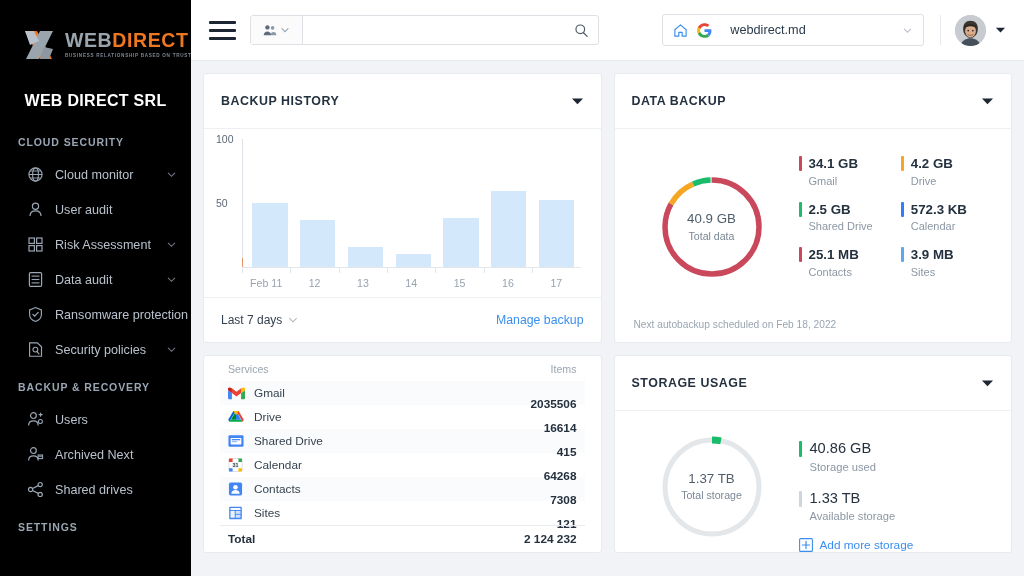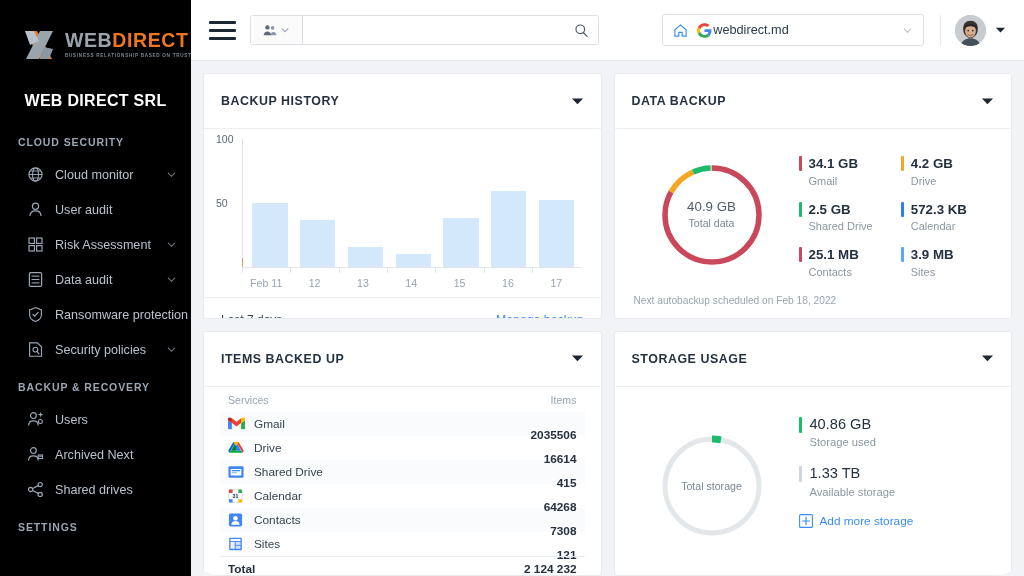--- a/index.html
+++ b/index.html
@@ -84,21 +84,21 @@
     font-size: 12px; color: #2b3a4a; font-family: "Liberation Sans", sans-serif;
     background: transparent;
   }
   .search-btn { width: 34px; display: flex; align-items: center; justify-content: center; cursor: pointer; }
 
   .domainbox {
     margin-left: 63px; width: 268px; height: 32px;
     border: 1px solid #dde1e6; border-radius: 3px; background: #fff;
     display: flex; align-items: center; padding: 0 10px; cursor: pointer;
   }
-  .domain-label { flex: 1; font-size: 12.7px; color: #2b3a4a; margin-left: 1px; }
+  .domain-label { flex: 1; font-size: 12.7px; color: #2b3a4a; margin-left: 18px; }
 
   .divider-v { width: 1px; height: 30px; background: #e6e9ed; margin: 0 14px 0 16px; }
   .avatar-wrap { display: flex; align-items: center; gap: 9px; cursor: pointer; }
   .avatar {
     width: 31px; height: 31px; border-radius: 50%;
     overflow: hidden; background: #c3c8cd; position: relative;
   }
 
   
   .content {
@@ -523,28 +523,20 @@
               <div class="stat">
                 <span class="stat-bar" style="background:#5aa9f0"></span>
                 <span><span class="stat-val">3.9 MB</span><div class="stat-lbl">Sites</div></span>
               </div>
             </div>
         </div>
         <div class="db-foot">Next autobackup scheduled on Feb 18, 2022</div>
       </section>
 
       <section class="card">
-        <div class="card-head">
-          <div class="card-title">ITEMS BACKED UP</div>
-          <div class="card-caret">
-            <svg width="13" height="9" viewBox="0 0 14 9">
-              <path d="M1 1.4 L7 7.4 L13 1.4 Z" fill="#1d2733"></path>
-            </svg>
-          </div>
-        </div>
         <div class="tbl">
           <div class="tbl-head">
             <div class="svc-name">Services</div>
             <div>Items</div>
           </div>
           <div id="tbl-rows">
               <div class="tbl-row">
                 <span class="svc-ico">
                   <svg width="17" height="13" viewBox="0 0 20 15">
                     <path fill="#fff" d="M1.5 1h17v13h-17z"></path>
@@ -642,20 +634,21 @@
         </div>
         <div class="su-body">
           <div class="donut-wrap">
             <svg width="110" height="110" viewBox="0 0 110 110">
               <g transform="rotate(-90 55 55)">
                 <circle cx="55" cy="55" r="47" fill="none" stroke="#e4e7ea" stroke-width="5"></circle>
                 <circle cx="55" cy="55" r="47" fill="none" stroke="#1abc6b" stroke-width="7" stroke-dasharray="9 286" stroke-dashoffset="0"></circle>
               </g>
             </svg>
             <div class="donut-center">
+              <div class="donut-big">1.37 TB</div>
               <div class="donut-sub">Total storage</div>
             </div>
           </div>
           <div class="su-stats">
             <div id="su-stats">
                 <div class="su-stat">
                   <span class="su-bar" style="background:#1abc6b"></span>
                   <span><span class="su-val">40.86 GB</span><div class="su-lbl">Storage used</div></span>
                 </div>
                 <div class="su-stat">

